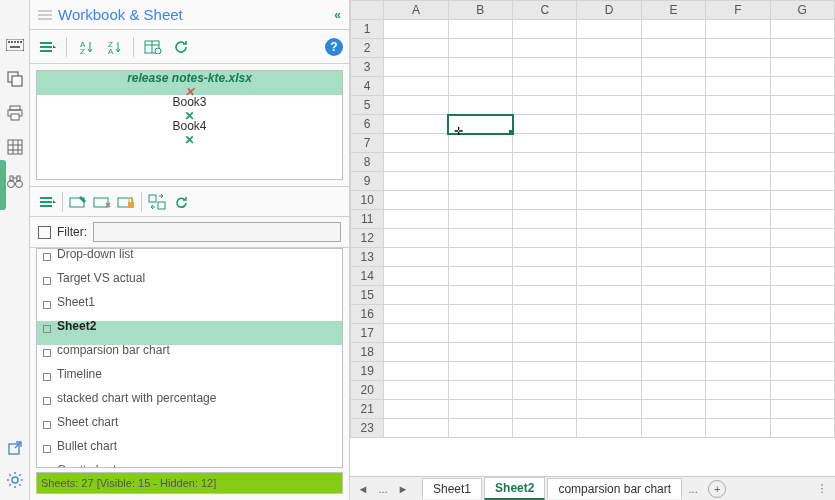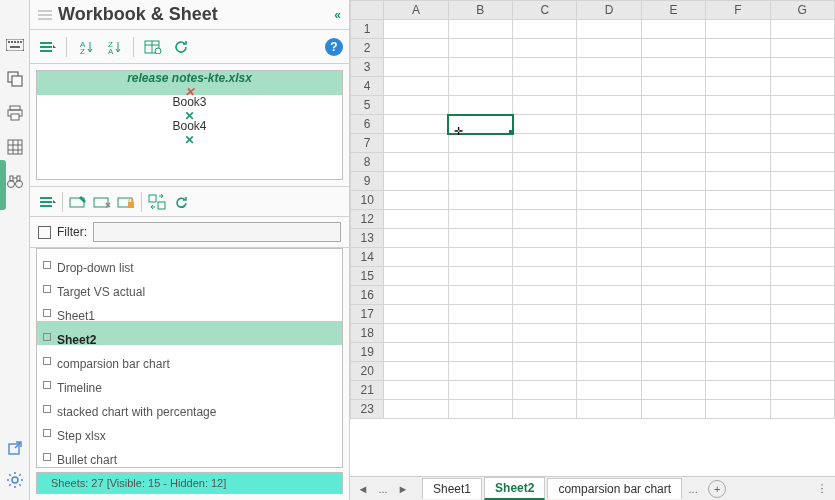--- a/index.html
+++ b/index.html
@@ -3,45 +3,45 @@
 <meta charset="utf-8">
 <style>
 * { box-sizing: border-box; margin: 0; padding: 0; }
 body { font-family: "Segoe UI", Tahoma, sans-serif; font-size: 12px; color: #333; background: #fff; width: 835px; height: 500px; overflow: hidden; position: relative; }
 .container { display: flex; height: 100%; }
 .left-rail { width: 30px; background: #f5f5f5; border-right: 1px solid #d0d0d0; display: flex; flex-direction: column; align-items: center; padding-top: 35px; gap: 14px; }
 .rail-icon { width: 20px; height: 20px; color: #666; cursor: pointer; display: flex; align-items: center; justify-content: center; }
 .rail-bottom { margin-top: auto; margin-bottom: 10px; display: flex; flex-direction: column; gap: 12px; }
 .panel { width: 320px; background: #fafafa; display: flex; flex-direction: column; border-right: 1px solid #d0d0d0; }
 .panel-header { height: 30px; display: flex; align-items: center; padding: 0 8px; border-bottom: 1px solid #d0d0d0; }
-.panel-title { color: #404040; font-weight: bold; font-size: 18px; flex: 1; }
+.panel-title { color: #3b82f6; font-weight: normal; font-size: 15px; flex: 1; }
 .collapse-btn { color: #1a9c6e; font-weight: bold; cursor: pointer; }
 .toolbar1 { height: 34px; display: flex; align-items: center; padding: 0 6px; gap: 6px; border-bottom: 1px solid #d0d0d0; }
 .tb-btn { width: 22px; height: 22px; display: flex; align-items: center; justify-content: center; cursor: pointer; color: #1a9c6e; }
 .tb-sep { width: 1px; height: 20px; background: #ccc; margin: 0 2px; }
 .help-icon { margin-left: auto; width: 18px; height: 18px; background: #2e88d6; color: #fff; border-radius: 50%; display: flex; align-items: center; justify-content: center; font-weight: bold; font-size: 12px; cursor: pointer; }
 .wb-list { border: 1px solid #c0c0c0; margin: 6px; background: #fff; }
 .wb-item { height: 24px; display: flex; align-items: center; padding: 0 8px; cursor: pointer; flex-direction: column; }
 .wb-item.active { background: #a7dfc6; font-weight: bold; font-style: italic; color: #1a7a4f; }
 .wb-name { flex: 1; font-size: 12px; }
 .wb-close { color: #d9534f; font-weight: bold; cursor: pointer; }
 .wb-close.green { color: #1a9c6e; }
 .wb-spacer { height: 36px; }
 .toolbar2 { height: 30px; display: flex; align-items: center; padding: 0 6px; gap: 2px; border-top: 1px solid #d0d0d0; }
 .filter-row { height: 30px; display: flex; align-items: center; padding: 15px 8px; gap: 6px; border-top: 1px solid #d0d0d0; border-bottom: 1px solid #d0d0d0; }
 .filter-cb { width: 13px; height: 13px; border: 1px solid #666; }
 .filter-input { flex: 1; height: 20px; border: 1px solid #aaa; padding: 0 4px; font-size: 12px; background: #f5f5f5; }
 .sheet-list { flex: 1; overflow-y: auto; background: #fff; border: 1px solid #c0c0c0; margin: 0 6px; position: relative; }
 .sheet-list::-webkit-scrollbar { width: 16px; }
 .sheet-list::-webkit-scrollbar-track { background: #f0f0f0; }
 .sheet-list::-webkit-scrollbar-thumb { background: #c0c0c0; border: 1px solid #a0a0a0; }
-.sheet-item { height: 19px; display: flex; align-items: flex-start; padding: 12px 6px; cursor: pointer; font-size: 12px; color: #555; }
+.sheet-item { height: 19px; display: flex; align-items: flex-end; padding: 12px 6px; cursor: pointer; font-size: 12px; color: #555; }
 .sheet-item.active { background: #a7dfc6; font-weight: bold; color: #222; }
 .sheet-item .sq { width: 8px; height: 8px; border: 1px solid #888; margin-right: 6px; flex-shrink: 0; }
-.status-bar { height: 22px; border: 1px solid #c0c0c0; margin: 4px 6px 6px 6px; display: flex; align-items: center; padding: 0 14px; font-size: 11px; color: #555; background: #5eead4; }
+.status-bar { height: 22px; border: 1px solid #c0c0c0; margin: 4px 6px 6px 6px; display: flex; align-items: center; padding: 0 4px; font-size: 11px; color: #555; background: #84cc16; }
 .grid-area { flex: 1; display: flex; flex-direction: column; overflow: hidden; }
 .grid-table { border-collapse: collapse; table-layout: fixed; width: 100%; }
 .grid-table th, .grid-table td { border: 1px solid #d4d4d4; height: 19px; padding: 0; }
 .row-h { width: 30px; background: #e8e8e8; text-align: center; font-weight: normal; color: #555; font-size: 11px; }
 .grid-table th { background: #e8e8e8; font-weight: normal; color: #555; font-size: 12px; }
 .cell { background: #fff; width: 58px; }
 .cell.sel { outline: 2px solid #1a7a4f; outline-offset: -1px; position: relative; }
 .cell.sel::after { content: ''; position: absolute; right: -2px; bottom: -2px; width: 5px; height: 5px; background: #1a7a4f; }
 .cursor-plus { position: absolute; font-size: 11px; color: #000; pointer-events: none; }
 .tab-bar { height: 24px; background: #f0f0f0; border-top: 1px solid #ccc; display: flex; align-items: center; padding: 0 4px; gap: 2px; font-size: 11px; }
@@ -259,21 +259,21 @@
         <div class="sheet-item">
           <span class="sq"></span>
           <span>Timeline</span>
         </div>
         <div class="sheet-item">
           <span class="sq"></span>
           <span>stacked chart with percentage</span>
         </div>
         <div class="sheet-item">
           <span class="sq"></span>
-          <span>Step xlsx</span>
+          <span>Sheet chart</span>
         </div>
         <div class="sheet-item">
           <span class="sq"></span>
           <span>Bullet chart</span>
         </div>
         <div class="sheet-item">
           <span class="sq"></span>
           <span>Gantt chart</span>
         </div>
       </div>
@@ -380,20 +380,30 @@
               <td class="cell"></td>
               <td class="cell"></td>
               <td class="cell"></td>
               <td class="cell"></td>
               <td class="cell"></td>
               <td class="cell"></td>
               <td class="cell"></td>
             </tr>
             <tr>
               <th class="row-h">10</th>
+              <td class="cell"></td>
+              <td class="cell"></td>
+              <td class="cell"></td>
+              <td class="cell"></td>
+              <td class="cell"></td>
+              <td class="cell"></td>
+              <td class="cell"></td>
+            </tr>
+            <tr>
+              <th class="row-h">11</th>
               <td class="cell"></td>
               <td class="cell"></td>
               <td class="cell"></td>
               <td class="cell"></td>
               <td class="cell"></td>
               <td class="cell"></td>
               <td class="cell"></td>
             </tr>
             <tr>
               <th class="row-h">12</th>

